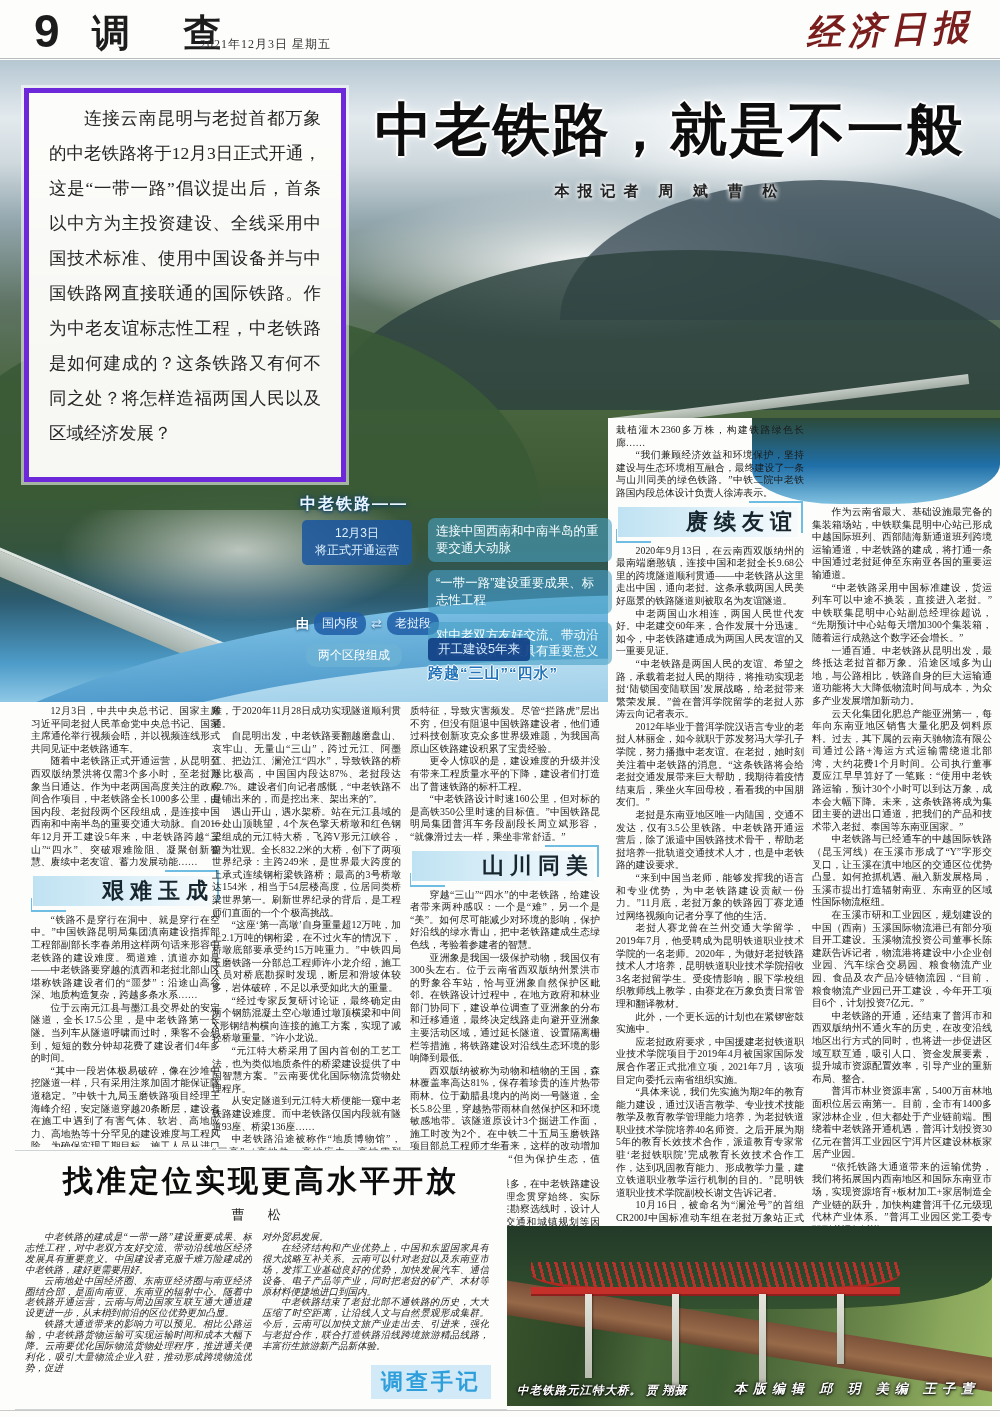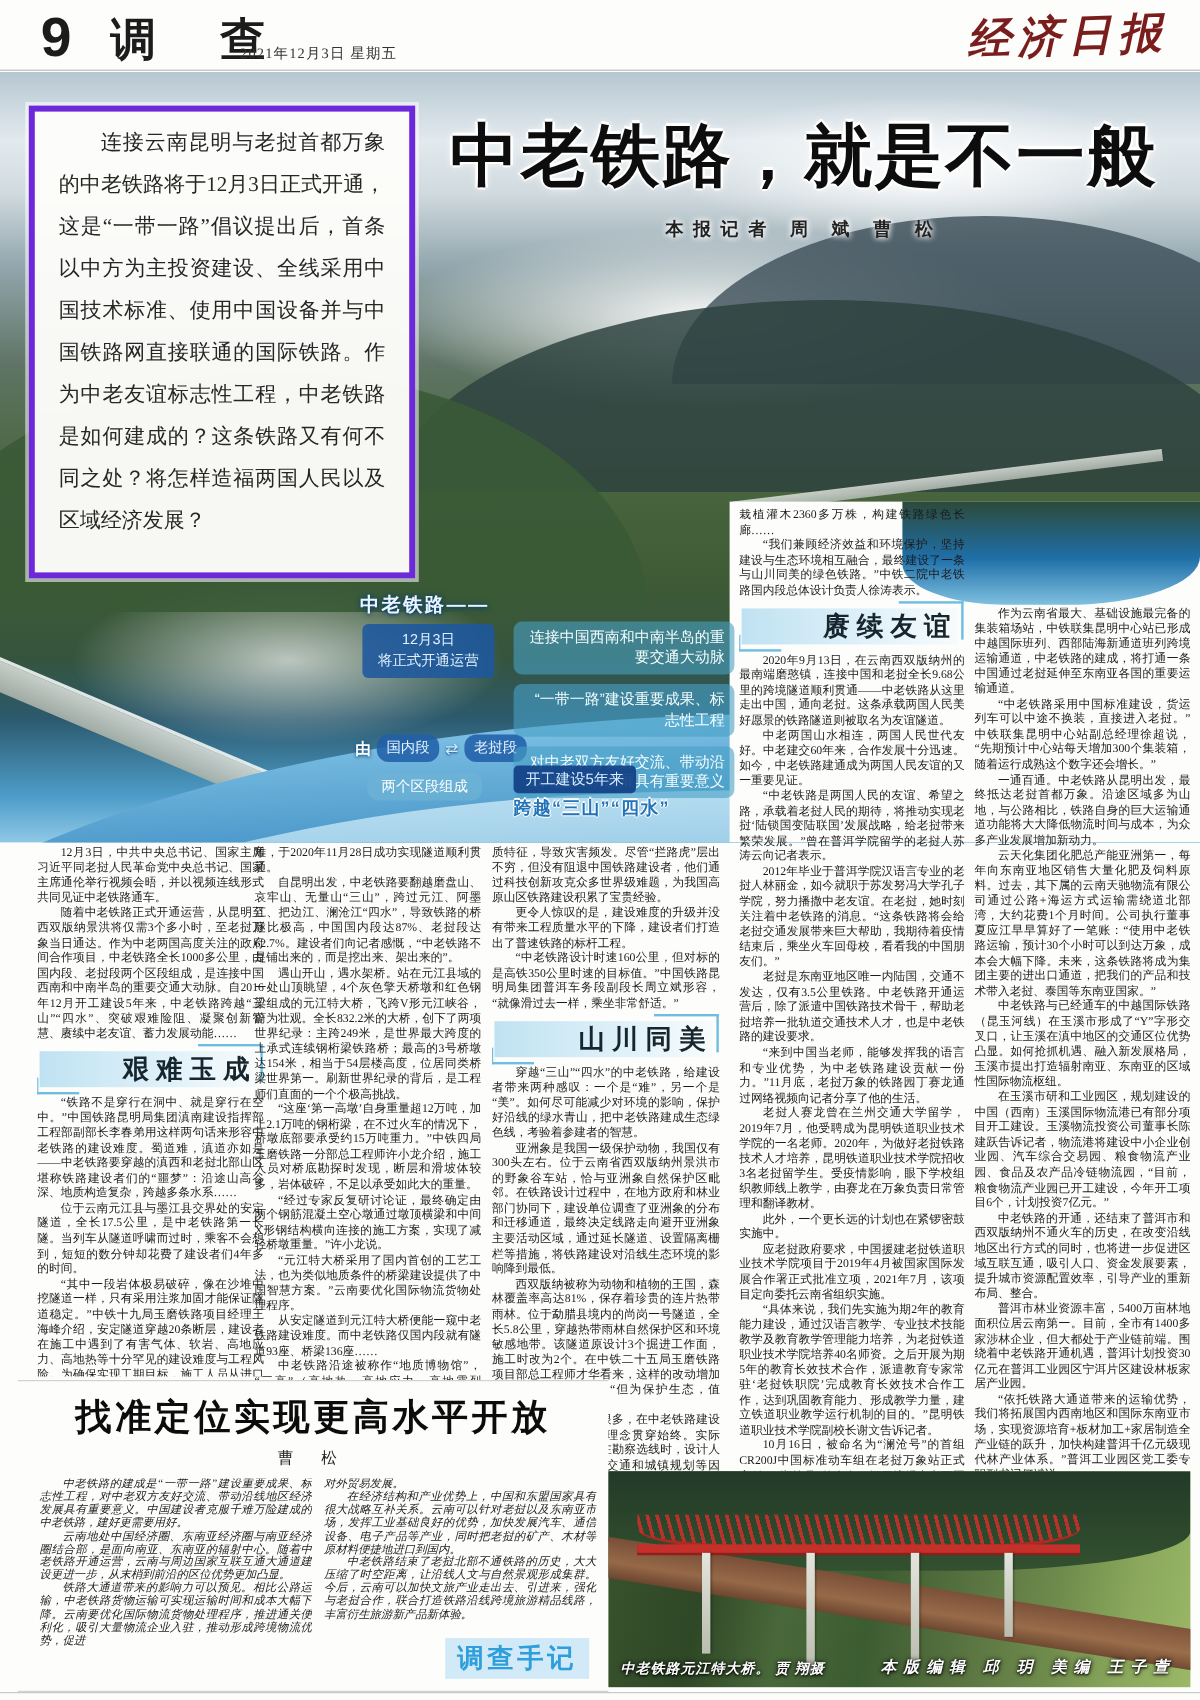--- a/index.html
+++ b/index.html
@@ -62,21 +62,21 @@
   #ig-seg{left:296px;top:552px;display:flex;align-items:center;gap:5px;}
   #ig-seg .yu{color:#fff;font-weight:bold;font-size:13px;text-shadow:0 1px 3px #0c3e6e;}
   #ig-seg .pill{background:rgba(33,96,168,.88);color:#e6f4ff;border-radius:10px;
         padding:3px 8px;font-size:12px;}
   #ig-seg .arr{color:#cfeaff;font-size:13px;text-shadow:0 1px 2px #0c3e6e;}
   #ig-segnote{left:306px;top:584px;background:rgba(110,180,214,.65);color:#fff;
         border-radius:10px;padding:3px 12px;font-size:12px;}
   #ig-facts{left:428px;top:458px;width:184px;}
   .ig-fact{background:rgba(72,160,196,.60);color:#f4feff;border-radius:7px;
         padding:5px 8px;font-size:12.5px;line-height:1.35;margin-bottom:8px;
-        font-family:"Liberation Sans",sans-serif;text-align:right;}
+        font-family:"Liberation Sans",sans-serif;}
   #ig-build{left:428px;top:578px;background:rgba(18,64,134,.92);color:#d5ecff;
         border-radius:4px;padding:3px 10px;font-size:12.5px;}
   #ig-span{left:428px;top:604px;font-size:15px;font-weight:900;color:#2273b8;
         text-shadow:-1px 0 #fff,1px 0 #fff,0 -1px #fff,0 1px #fff;letter-spacing:1px;}
   #ig-hist{left:428px;top:663px;background:rgba(96,186,214,.62);color:#fff;
         border-radius:9px;padding:3px 9px;font-size:12px;}
   
   .col{position:absolute;overflow:hidden;font-size:9.8px;line-height:12.6px;text-align:justify;
         color:#1b1b1b;}
   #col1{left:15px;top:705px;width:189px;height:442px;margin-left:16px;}
@@ -93,21 +93,21 @@
   .sec-head::after{content:"";position:absolute;right:-5px;top:-6px;width:52px;height:30px;
         border-top:2px solid #6fbde2;border-right:2px solid #6fbde2;}
   .sec-head::before{content:"";position:absolute;left:-3px;bottom:-6px;width:34px;height:12px;
         border-bottom:2px solid #6fbde2;border-left:2px solid #6fbde2;}
   
   #sidebar{position:absolute;left:15px;top:1150px;width:492px;height:260px;box-sizing:border-box;
         border-top:1px solid #cfd3d5;border-bottom:1px solid #cfd3d5;background:#fdfdfb;}
   #sb-title{margin:10px 0 2px 0;text-align:center;font-size:30px;font-weight:900;
         letter-spacing:3px;color:#0c0c0c;font-family:"Liberation Sans",sans-serif;}
   #sb-author{text-align:center;font-size:13px;letter-spacing:10px;margin:4px 0 8px 0;color:#222;}
-  #sb-cols{display:flex;gap:10px;padding:0 10px;justify-content:flex-end;}
+  #sb-cols{display:flex;gap:10px;padding:0 10px;}
   .sb-col{width:227px;overflow:hidden;height:168px;font-size:9.5px;line-height:10.9px;
         text-align:justify;color:#222;font-style:italic;}
   .sb-para{margin:0;text-indent:2em;}
   .sb-col[data-sbcol="1"] .sb-para:first-child{text-indent:0;}
   #sb-tag{position:absolute;right:16px;bottom:10px;background:#d2eaf7;color:#2f9fdc;
         font-family:"Liberation Sans",sans-serif;font-weight:900;font-size:22px;
         letter-spacing:3px;padding:2px 10px;}
   
   #bridge{position:absolute;left:507px;top:1226px;width:485px;height:180px;overflow:hidden;
         background:linear-gradient(100deg,#39542e 0%,#2e4726 18%,#49683a 32%,#3c5c31 46%,

